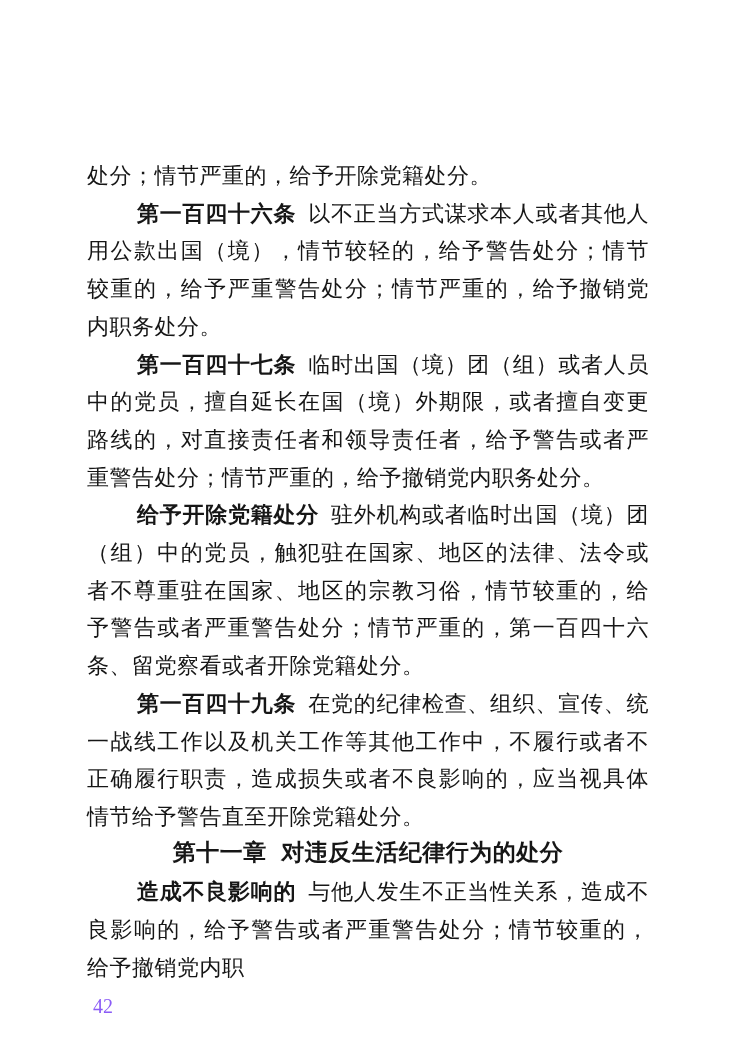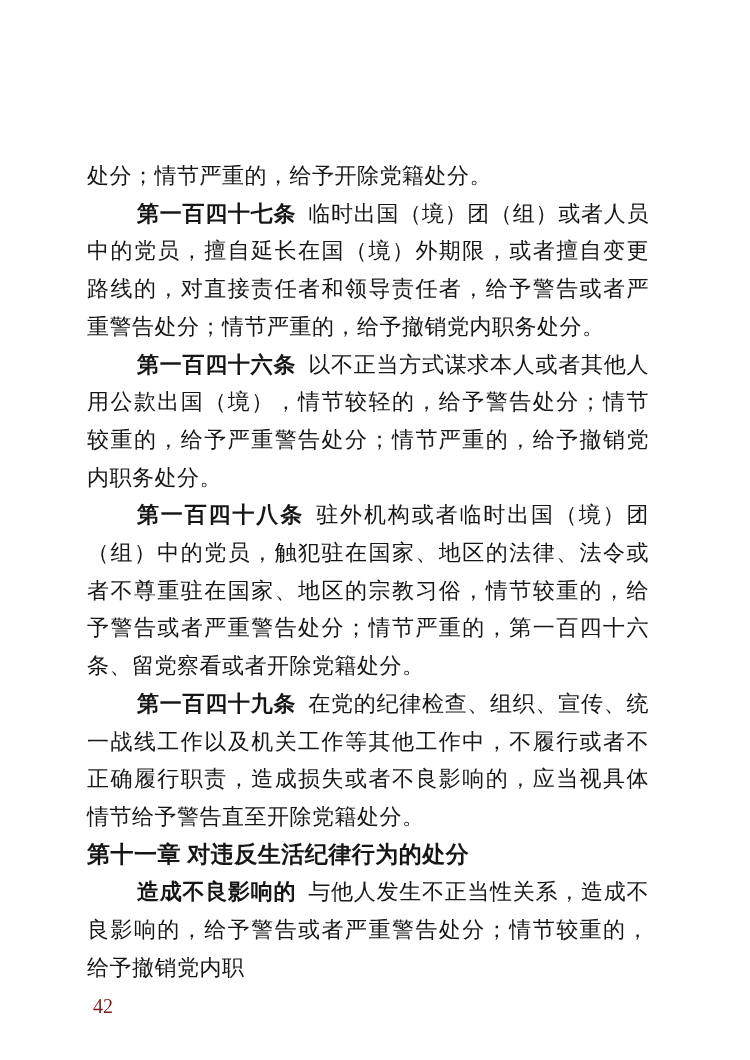--- a/index.html
+++ b/index.html
@@ -37,49 +37,49 @@
     text-indent: 0;
   }
   .article-label {
     font-weight: bold;
     margin-right: 0.55em;
   }
   .chapter-heading {
     margin: 0;
     padding: 0;
     text-indent: 0;
-    text-align: left;
+    text-align: center;
     font-size: 23px;
     font-weight: bold;
     line-height: 37.7px;
-    font-family: Liberation Serif, serif;
+    font-family: Liberation Mono, monospace;
   }
   .page-number {
     position: absolute;
     left: 93px;
     top: 967px;
     font-size: 20px;
     line-height: 24px;
-    color: #7f1d1d;
+    color: #8b5cf6;
     font-family: "Liberation Serif", "DejaVu Serif", serif;
   }
 </style>
 </head>
 <body>
 
 <div class="page">
   <div class="content">
 
     <p class="para no-indent"><span>处分；情节严重的，给予开除党籍处分。</span></p>
 
+    <p class="para"><b class="article-label">第一百四十六条</b><span>以不正当方式谋求本人或者其他人用公款出国（境），情节较轻的，给予警告处分；情节较重的，给予严重警告处分；情节严重的，给予撤销党内职务处分。</span></p>
+
     <p class="para"><b class="article-label">第一百四十七条</b><span>临时出国（境）团（组）或者人员中的党员，擅自延长在国（境）外期限，或者擅自变更路线的，对直接责任者和领导责任者，给予警告或者严重警告处分；情节严重的，给予撤销党内职务处分。</span></p>
 
-    <p class="para"><b class="article-label">第一百四十六条</b><span>以不正当方式谋求本人或者其他人用公款出国（境），情节较轻的，给予警告处分；情节较重的，给予严重警告处分；情节严重的，给予撤销党内职务处分。</span></p>
-
-    <p class="para"><b class="article-label">第一百四十八条</b><span>驻外机构或者临时出国（境）团（组）中的党员，触犯驻在国家、地区的法律、法令或者不尊重驻在国家、地区的宗教习俗，情节较重的，给予警告或者严重警告处分；情节严重的，第一百四十六条、留党察看或者开除党籍处分。</span></p>
+    <p class="para"><b class="article-label">给予开除党籍处分</b><span>驻外机构或者临时出国（境）团（组）中的党员，触犯驻在国家、地区的法律、法令或者不尊重驻在国家、地区的宗教习俗，情节较重的，给予警告或者严重警告处分；情节严重的，第一百四十六条、留党察看或者开除党籍处分。</span></p>
 
     <p class="para"><b class="article-label">第一百四十九条</b><span>在党的纪律检查、组织、宣传、统一战线工作以及机关工作等其他工作中，不履行或者不正确履行职责，造成损失或者不良影响的，应当视具体情节给予警告直至开除党籍处分。</span></p>
 
     <h2 class="chapter-heading">第十一章 对违反生活纪律行为的处分</h2>
 
 
     <p class="para"><b class="article-label">造成不良影响的</b><span>与他人发生不正当性关系，造成不良影响的，给予警告或者严重警告处分；情节较重的，给予撤销党内职</span></p>
 
   </div>
 

